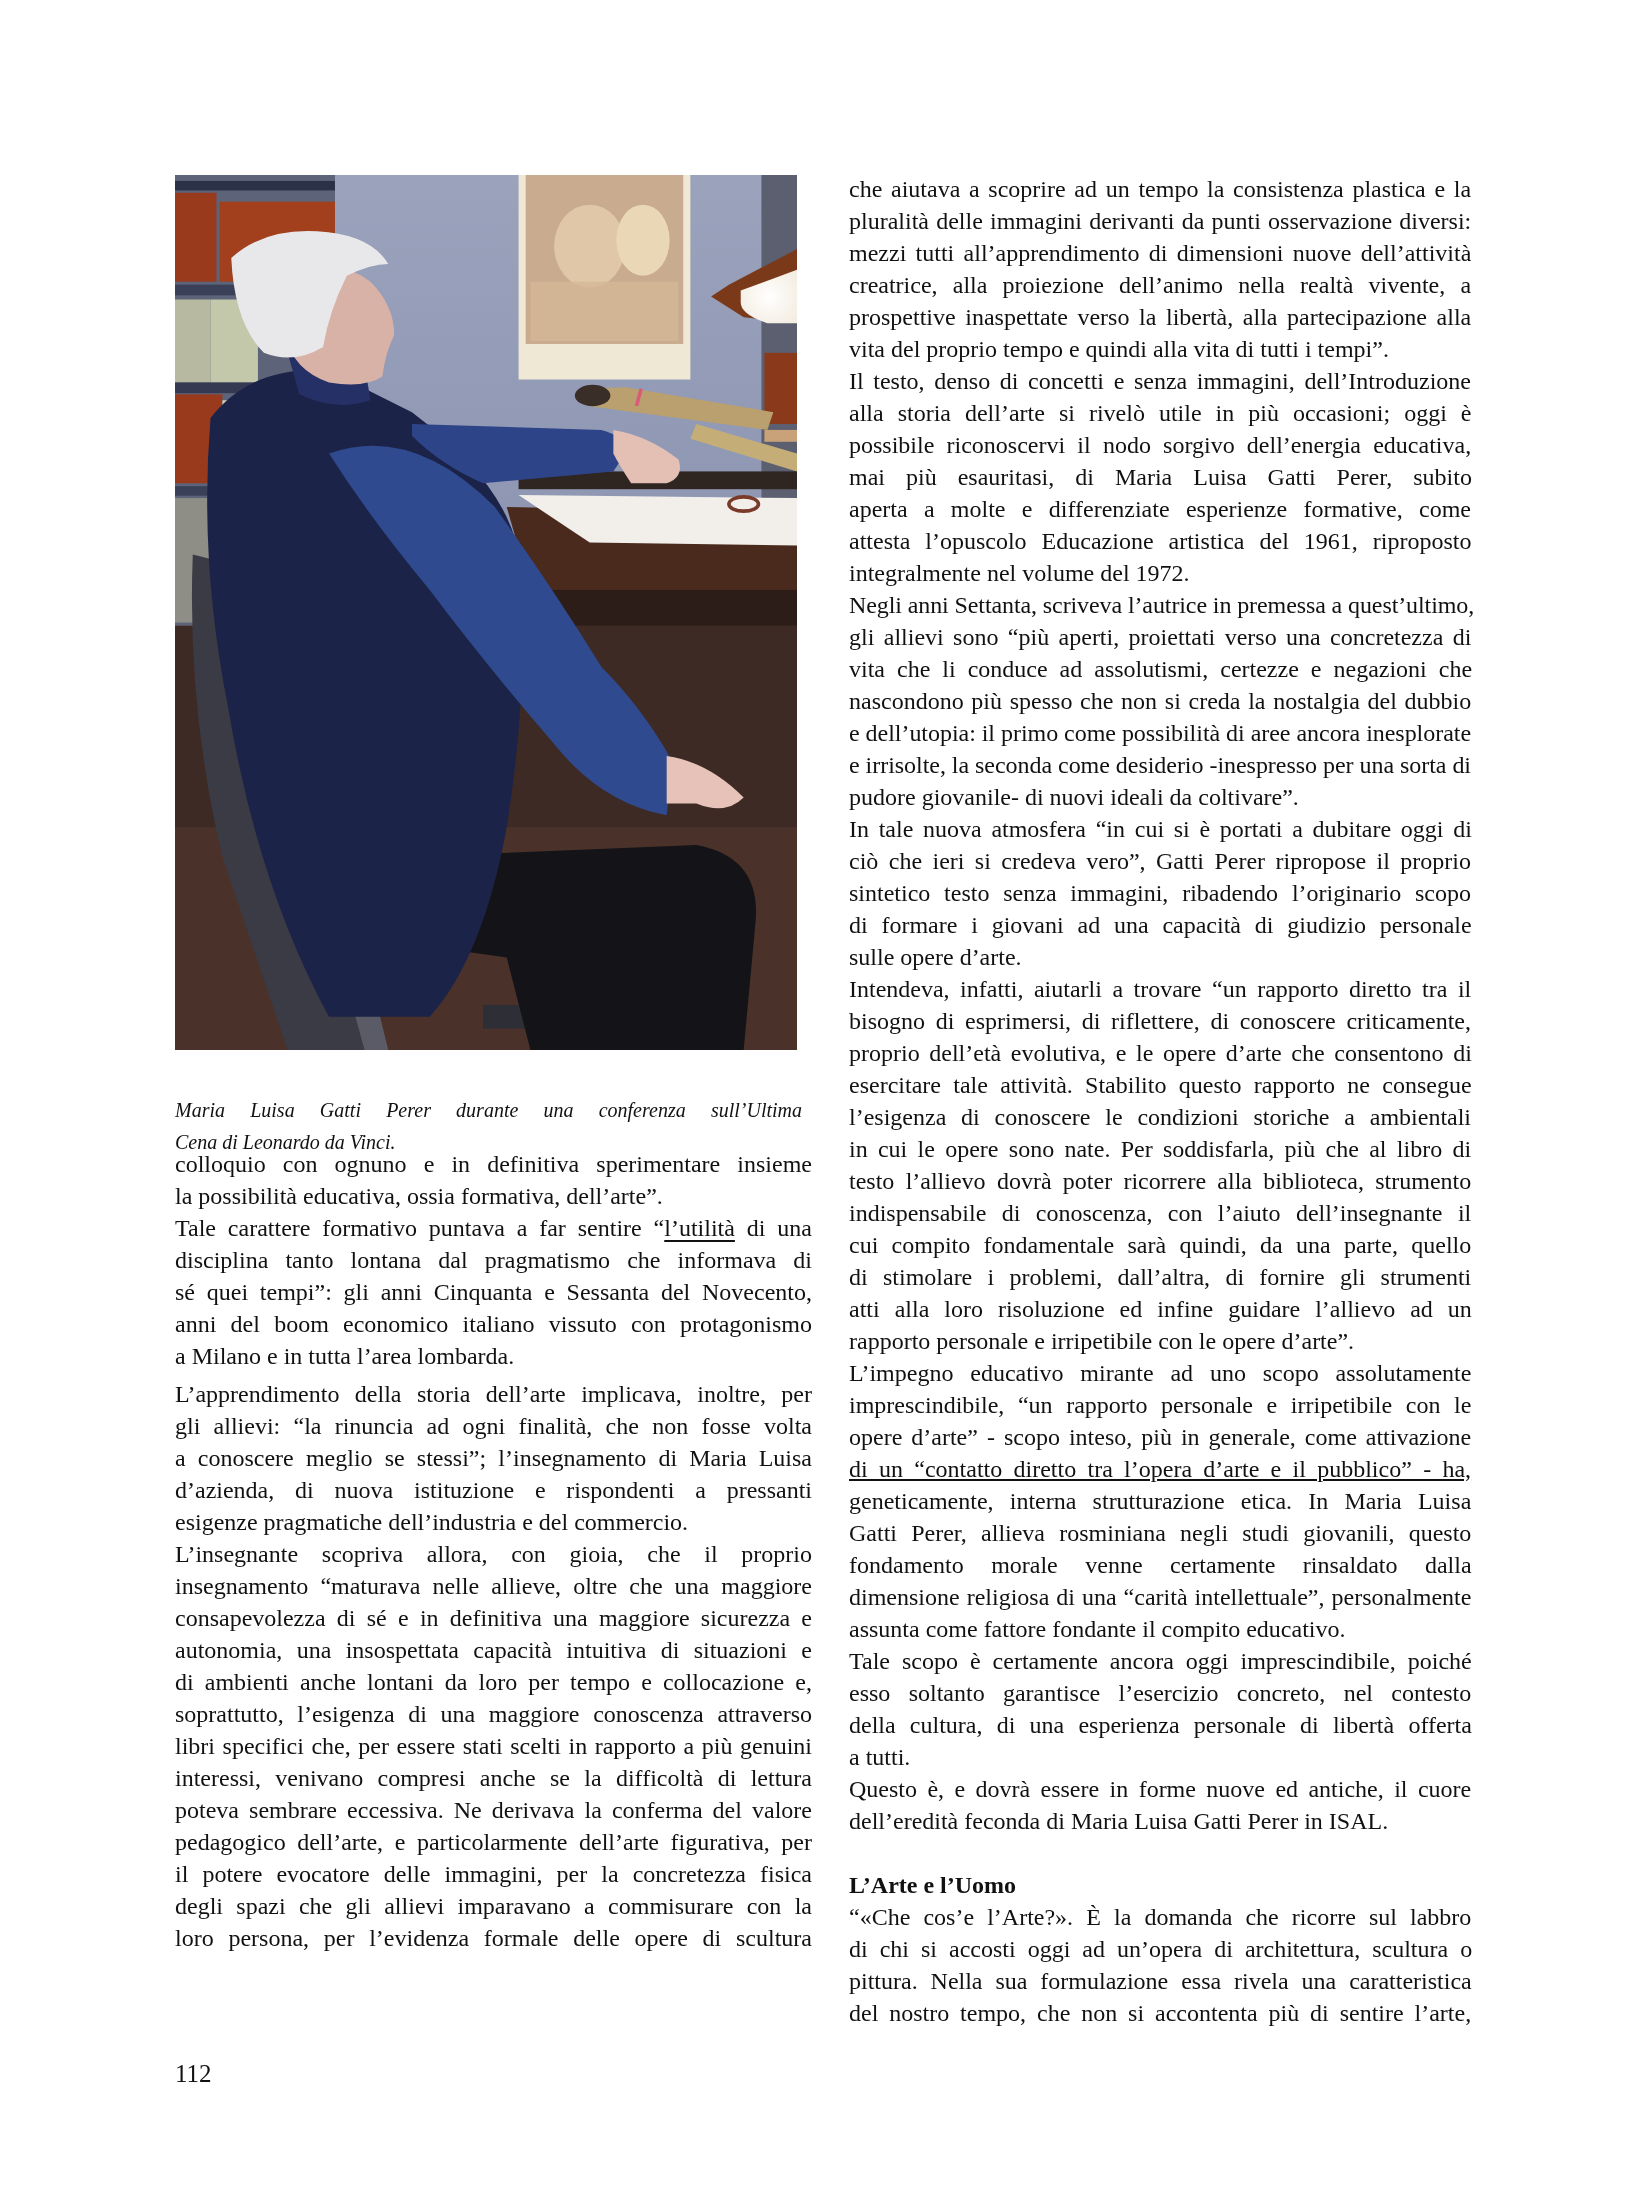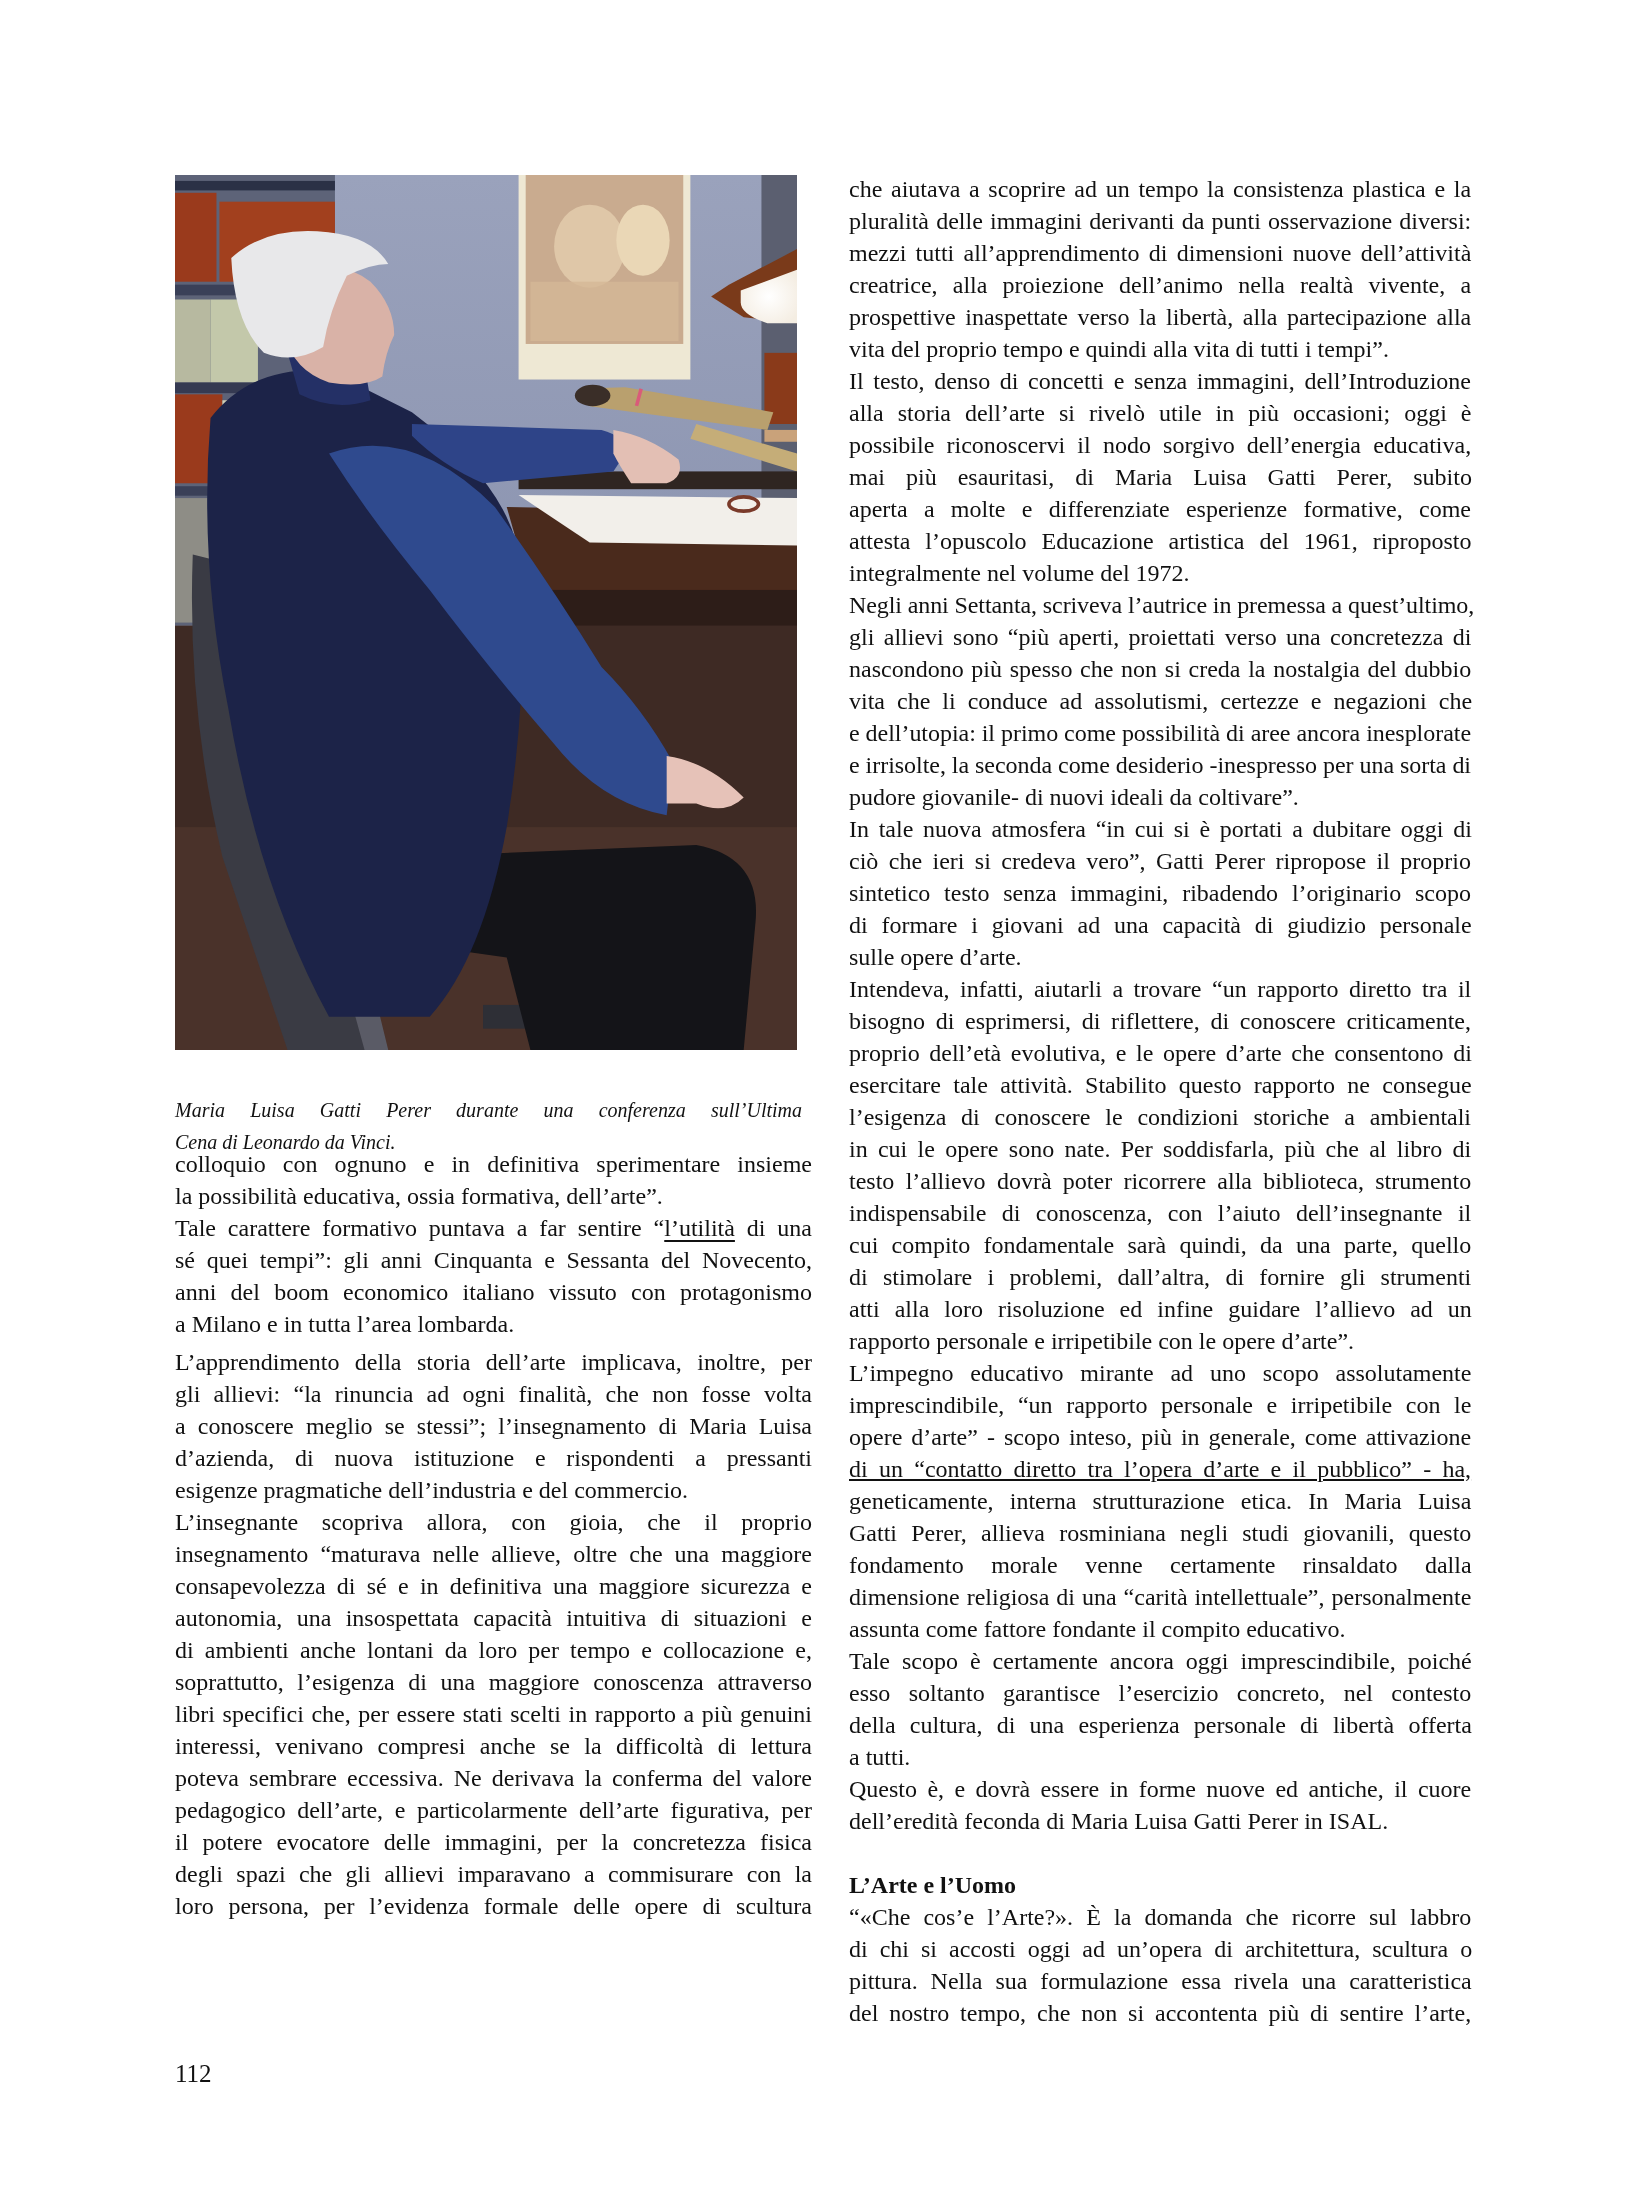--- a/index.html
+++ b/index.html
@@ -132,20 +132,21 @@
 
   <div class="caption serif">
     <span class="line" style="display: block; white-space: nowrap; word-spacing: 11.4px;">Maria Luisa Gatti Perer durante una conferenza sull’Ultima</span>
     <span class="line last">Cena di Leonardo da Vinci.</span>
   </div>
 
   <div class="col col-left serif" id="col-left">
       <span class="line" style="display: block; white-space: nowrap; word-spacing: 11px;">colloquio con ognuno e in definitiva sperimentare insieme</span>
       <span class="line last">la possibilità educativa, ossia formativa, dell’arte”.</span>
       <span class="line" style="white-space: nowrap; display: block; word-spacing: 5.8px;"><span>Tale carattere formativo puntava a far sentire “</span><span class="u">l’utilità</span><span> di una</span></span>
+      <span class="line" style="display: block; white-space: nowrap; word-spacing: 11px;">disciplina tanto lontana dal pragmatismo che informava di</span>
       <span class="line" style="display: block; white-space: nowrap; word-spacing: 5.7px;">sé quei tempi”: gli anni Cinquanta e Sessanta del Novecento,</span>
       <span class="line" style="display: block; white-space: nowrap; word-spacing: 8.2px;">anni del boom economico italiano vissuto con protagonismo</span>
       <span class="line last">a Milano e in tutta l’area lombarda.</span>
       <span class="line" style="display: block; white-space: nowrap; word-spacing: 9.4px; margin-top: 6px;">L’apprendimento della storia dell’arte implicava, inoltre, per</span>
       <span class="line" style="display: block; white-space: nowrap; word-spacing: 7.2px;">gli allievi: “la rinuncia ad ogni finalità, che non fosse volta</span>
       <span class="line" style="display: block; white-space: nowrap; word-spacing: 6px;">a conoscere meglio se stessi”; l’insegnamento di Maria Luisa</span>
       <span class="line" style="display: block; white-space: nowrap; word-spacing: 14.7px;">d’azienda, di nuova istituzione e rispondenti a pressanti</span>
       <span class="line last">esigenze pragmatiche dell’industria e del commercio.</span>
       <span class="line" style="display: block; white-space: nowrap; word-spacing: 17.6px;">L’insegnante scopriva allora, con gioia, che il proprio</span>
       <span class="line" style="display: block; white-space: nowrap; word-spacing: 6px;">insegnamento “maturava nelle allieve, oltre che una maggiore</span>
@@ -170,22 +171,22 @@
       <span class="line last">vita del proprio tempo e quindi alla vita di tutti i tempi”.</span>
       <span class="line" style="display: block; white-space: nowrap; word-spacing: 3.6px;">Il testo, denso di concetti e senza immagini, dell’Introduzione</span>
       <span class="line" style="display: block; white-space: nowrap; word-spacing: 8px;">alla storia dell’arte si rivelò utile in più occasioni; oggi è</span>
       <span class="line" style="display: block; white-space: nowrap; word-spacing: 6.2px;">possibile riconoscervi il nodo sorgivo dell’energia educativa,</span>
       <span class="line" style="display: block; white-space: nowrap; word-spacing: 15px;">mai più esauritasi, di Maria Luisa Gatti Perer, subito</span>
       <span class="line" style="display: block; white-space: nowrap; word-spacing: 10.3px;">aperta a molte e differenziate esperienze formative, come</span>
       <span class="line" style="display: block; white-space: nowrap; word-spacing: 9px;">attesta l’opuscolo Educazione artistica del 1961, riproposto</span>
       <span class="line last">integralmente nel volume del 1972.</span>
       <span class="line" style="display: block; white-space: nowrap; word-spacing: 0px; letter-spacing: -0.1px;">Negli anni Settanta, scriveva l’autrice in premessa a quest’ultimo,</span>
       <span class="line" style="display: block; white-space: nowrap; word-spacing: 3.4px;">gli allievi sono “più aperti, proiettati verso una concretezza di</span>
+      <span class="line" style="display: block; white-space: nowrap; word-spacing: 6px;">vita che li conduce ad assolutismi, certezze e negazioni che</span>
       <span class="line" style="display: block; white-space: nowrap; word-spacing: 1.7px;">nascondono più spesso che non si creda la nostalgia del dubbio</span>
-      <span class="line" style="display: block; white-space: nowrap; word-spacing: 6px;">vita che li conduce ad assolutismi, certezze e negazioni che</span>
       <span class="line" style="display: block; white-space: nowrap; word-spacing: 0px; letter-spacing: -0.04px;">e dell’utopia: il primo come possibilità di aree ancora inesplorate</span>
       <span class="line" style="display: block; white-space: nowrap; word-spacing: 0px; letter-spacing: -0.04px;">e irrisolte, la seconda come desiderio -inespresso per una sorta di</span>
       <span class="line last">pudore giovanile- di nuovi ideali da coltivare”.</span>
       <span class="line" style="display: block; white-space: nowrap; word-spacing: 3.7px;">In tale nuova atmosfera “in cui si è portati a dubitare oggi di</span>
       <span class="line" style="display: block; white-space: nowrap; word-spacing: 4.4px;">ciò che ieri si credeva vero”, Gatti Perer ripropose il proprio</span>
       <span class="line" style="display: block; white-space: nowrap; word-spacing: 7.8px;">sintetico testo senza immagini, ribadendo l’originario scopo</span>
       <span class="line" style="display: block; white-space: nowrap; word-spacing: 7.8px;">di formare i giovani ad una capacità di giudizio personale</span>
       <span class="line last">sulle opere d’arte.</span>
       <span class="line" style="display: block; white-space: nowrap; word-spacing: 4.5px;">Intendeva, infatti, aiutarli a trovare “un rapporto diretto tra il</span>
       <span class="line" style="display: block; white-space: nowrap; word-spacing: 4.7px;">bisogno di esprimersi, di riflettere, di conoscere criticamente,</span>

